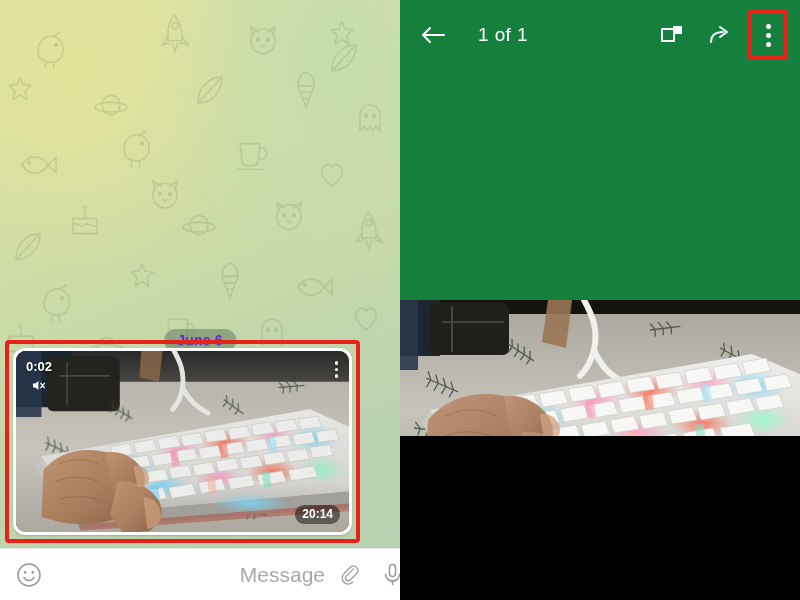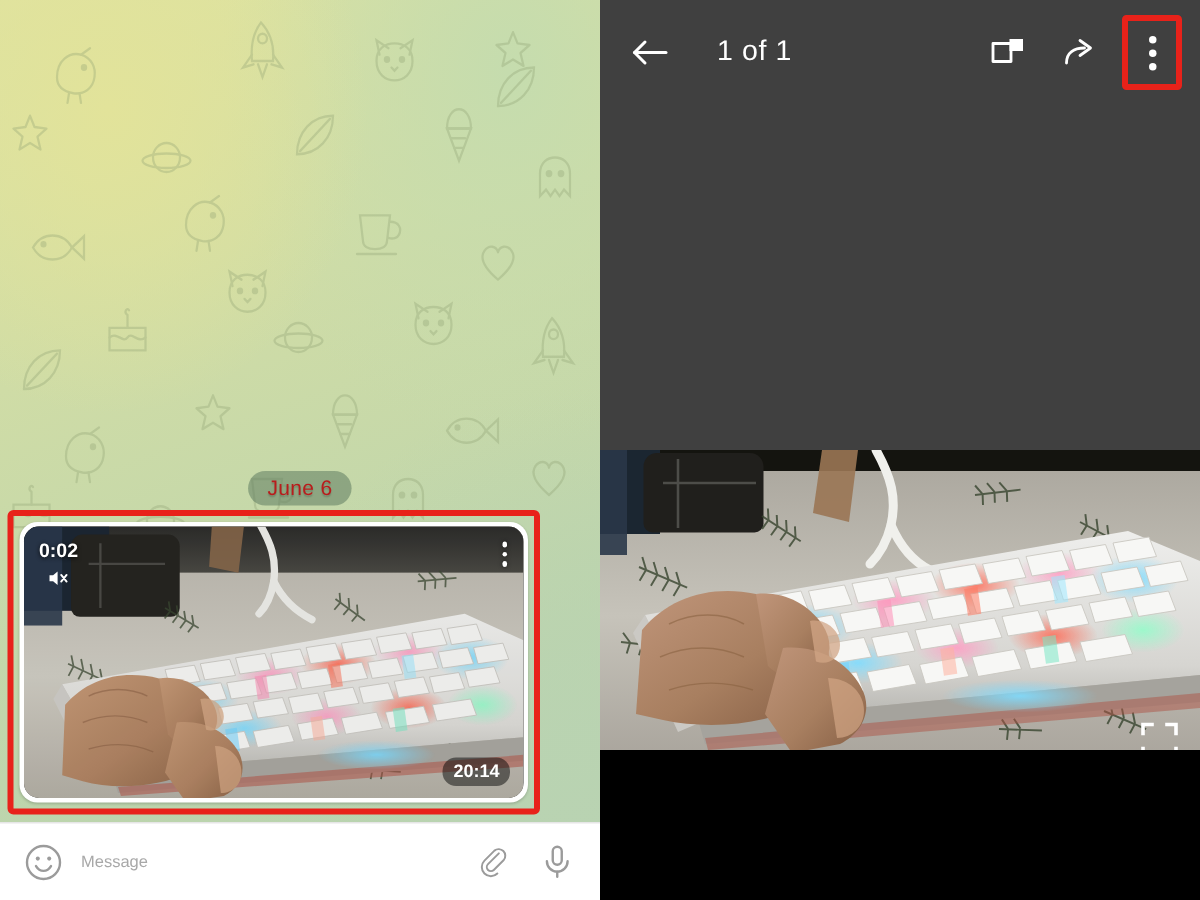--- a/index.html
+++ b/index.html
@@ -21,24 +21,24 @@
       radial-gradient(ellipse 70% 55% at 18% 12%, #e2e39a 0%, rgba(226,227,154,0) 62%),
       radial-gradient(ellipse 80% 70% at 85% 8%, #c5dcae 0%, rgba(197,220,174,0) 60%),
       radial-gradient(ellipse 90% 80% at 95% 95%, #b9d3b2 0%, rgba(185,211,178,0) 65%),
       linear-gradient(160deg, #dfe3a0 0%, #cfdca6 35%, #bed5ac 70%, #b6d2b1 100%);
   }
   .chat-doodles { position: absolute; inset: 0; opacity: .33; }
   .chat-doodles svg { width: 100%; height: 100%; display: block; }
 
   
   .date-pill {
-    position: absolute; left: 50%; top: 314px; transform: translateX(-50%);
+    position: absolute; left: 50%; top: 329px; transform: translateX(-50%);
     padding: 3px 13px 4px; border-radius: 12px;
     background: rgba(94,123,96,.55);
-    color: #b91c1c; font-size: 14px; font-weight: 400;
+    color: #6d28d9; font-size: 14px; font-weight: 700;
     letter-spacing: .2px; white-space: nowrap;
     text-shadow: 0 1px 1px rgba(0,0,0,.18);
   }
 
   
   .bubble-highlight {
     position: absolute; left: 5px; top: 340px; width: 355px; height: 203px;
     border: 4px solid #e8221a; border-radius: 4px; z-index: 6;
   }
   .msg-bubble {
@@ -80,27 +80,27 @@
   
   .composer {
     position: absolute; left: 0; bottom: 0; width: 400px; height: 52px;
     background: #ffffff; border-top: 1px solid #e6e6e6;
     display: flex; align-items: center; padding: 0 16px; gap: 12px; z-index: 7;
   }
   .composer .emoji-ico { flex: 0 0 auto; }
   .composer .msg-input {
     flex: 1 1 auto; border: 0; outline: 0; background: transparent;
     font-family: "Liberation Sans", sans-serif;
-    font-size: 11px; color: #9a9a9a;
+    font-size: 21px; color: #9a9a9a; text-align: right;
   }
   .composer .msg-input::placeholder { color: #a8a8a8; }
   .composer .right-icons { display: flex; align-items: center; gap: 18px; flex: 0 0 auto; }
 
   
-  .viewer-pane { position: relative; width: 400px; height: 500px; background: #404040; overflow: hidden; }
+  .viewer-pane { position: relative; width: 400px; height: 436px; background: #15803d; overflow: hidden; }
   .viewer-topbar {
     position: absolute; left: 0; top: 0; width: 400px; height: 70px;
     display: flex; align-items: center; z-index: 4;
   }
   .vt-back { width: 46px; display: flex; justify-content: center; align-items: center; margin-left: 10px; }
   .vt-count {
     color: #fff; font-size: 19px; font-weight: 400; margin-left: 22px;
     letter-spacing: .4px; white-space: nowrap;
   }
   .vt-spacer { flex: 1 1 auto; }

